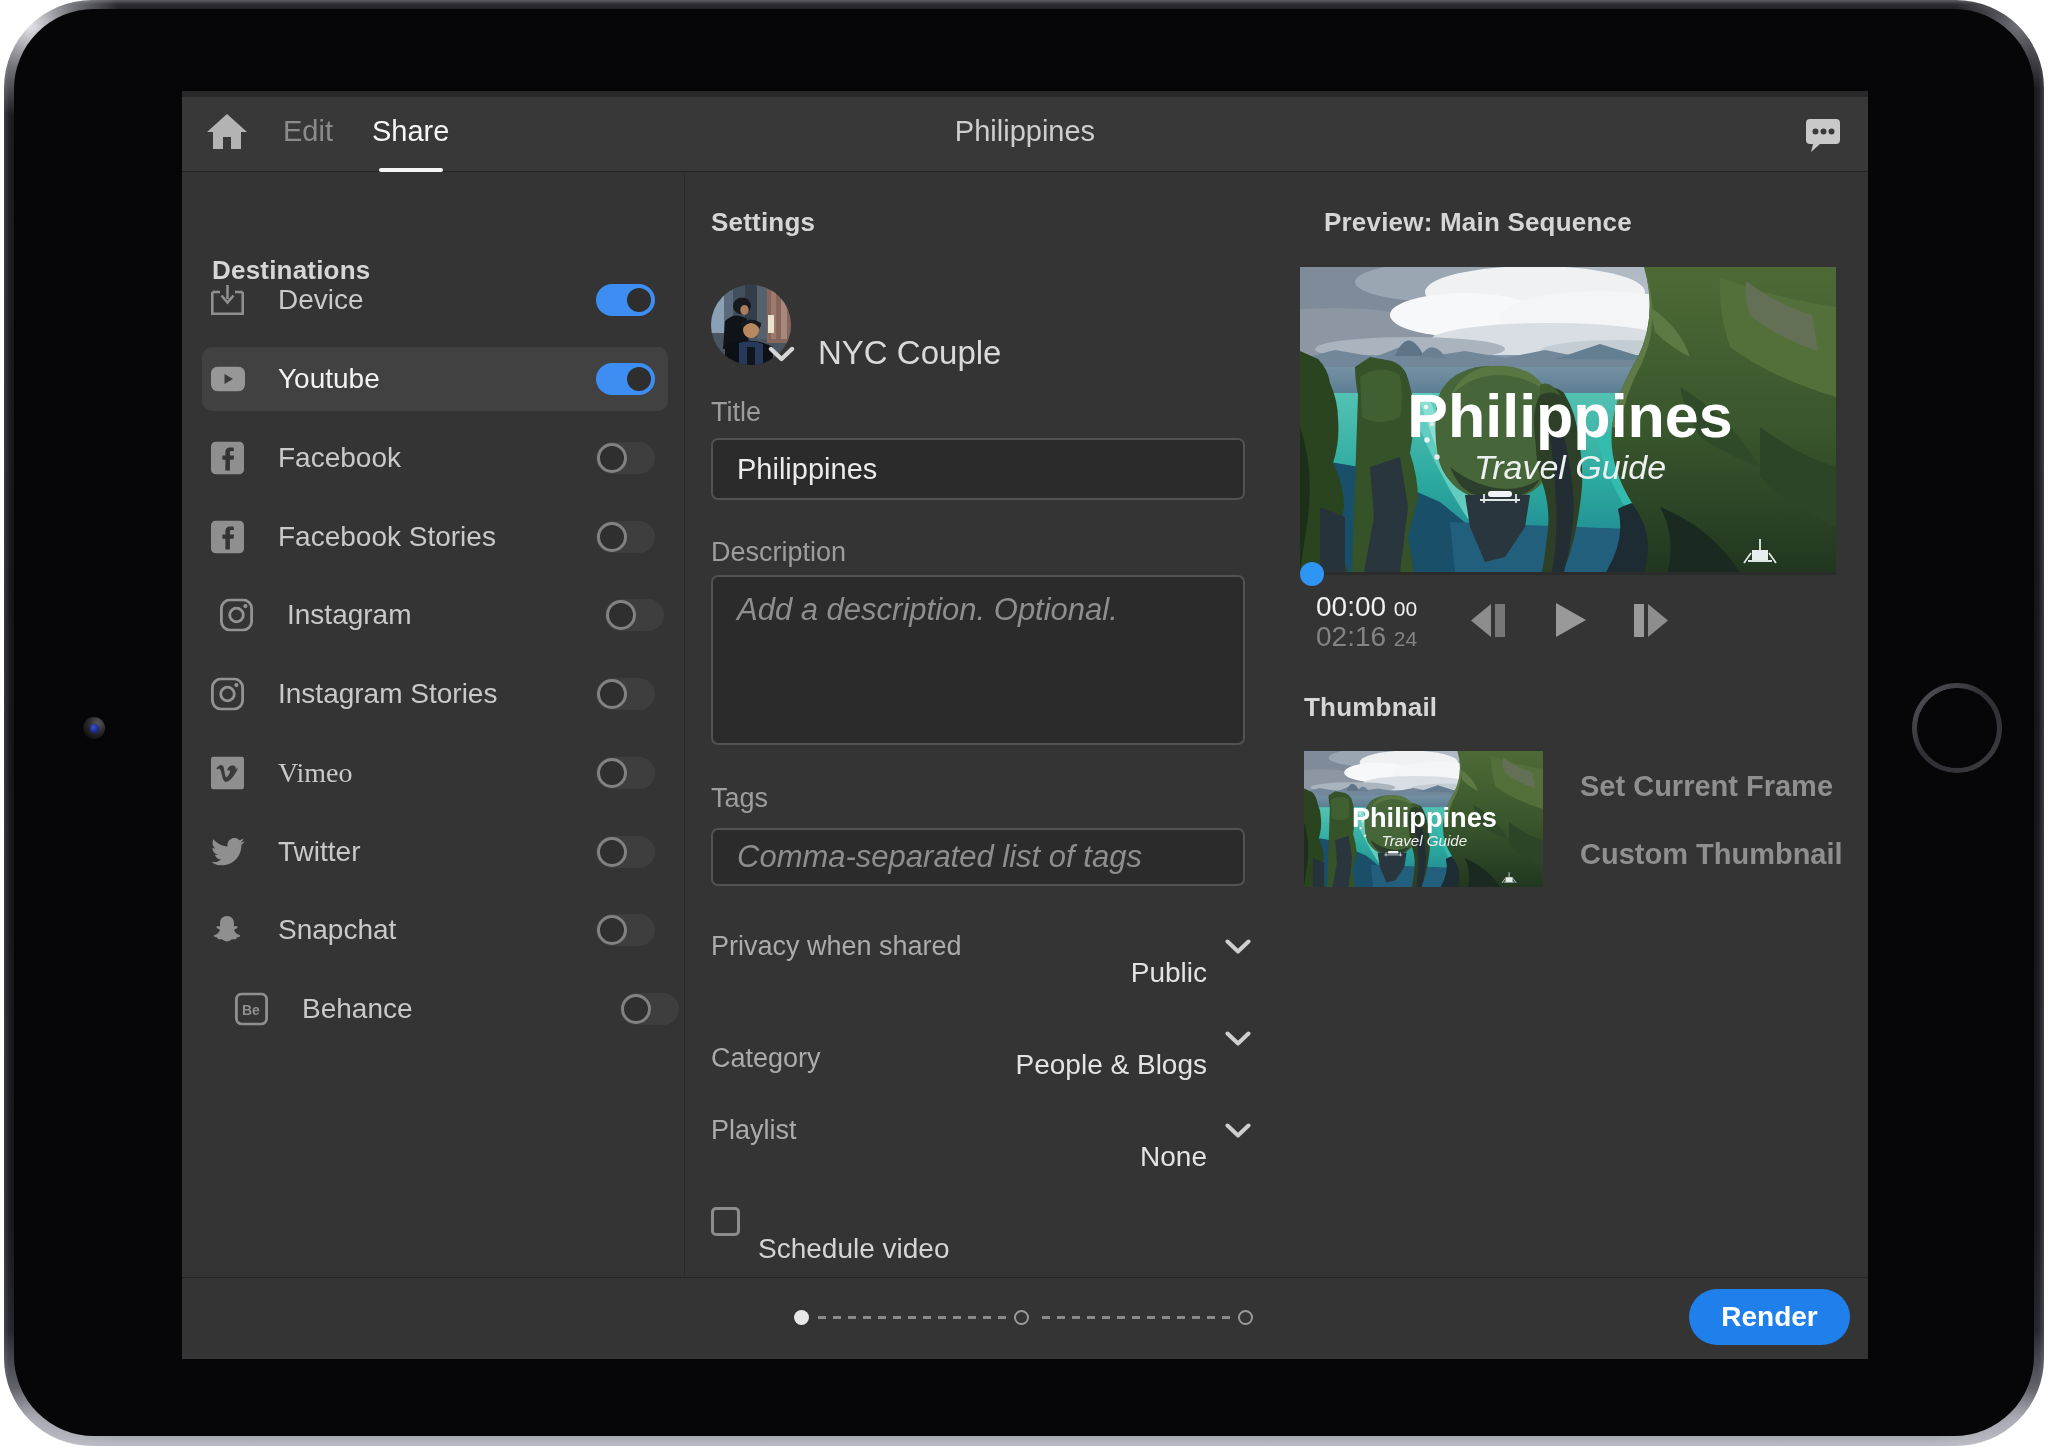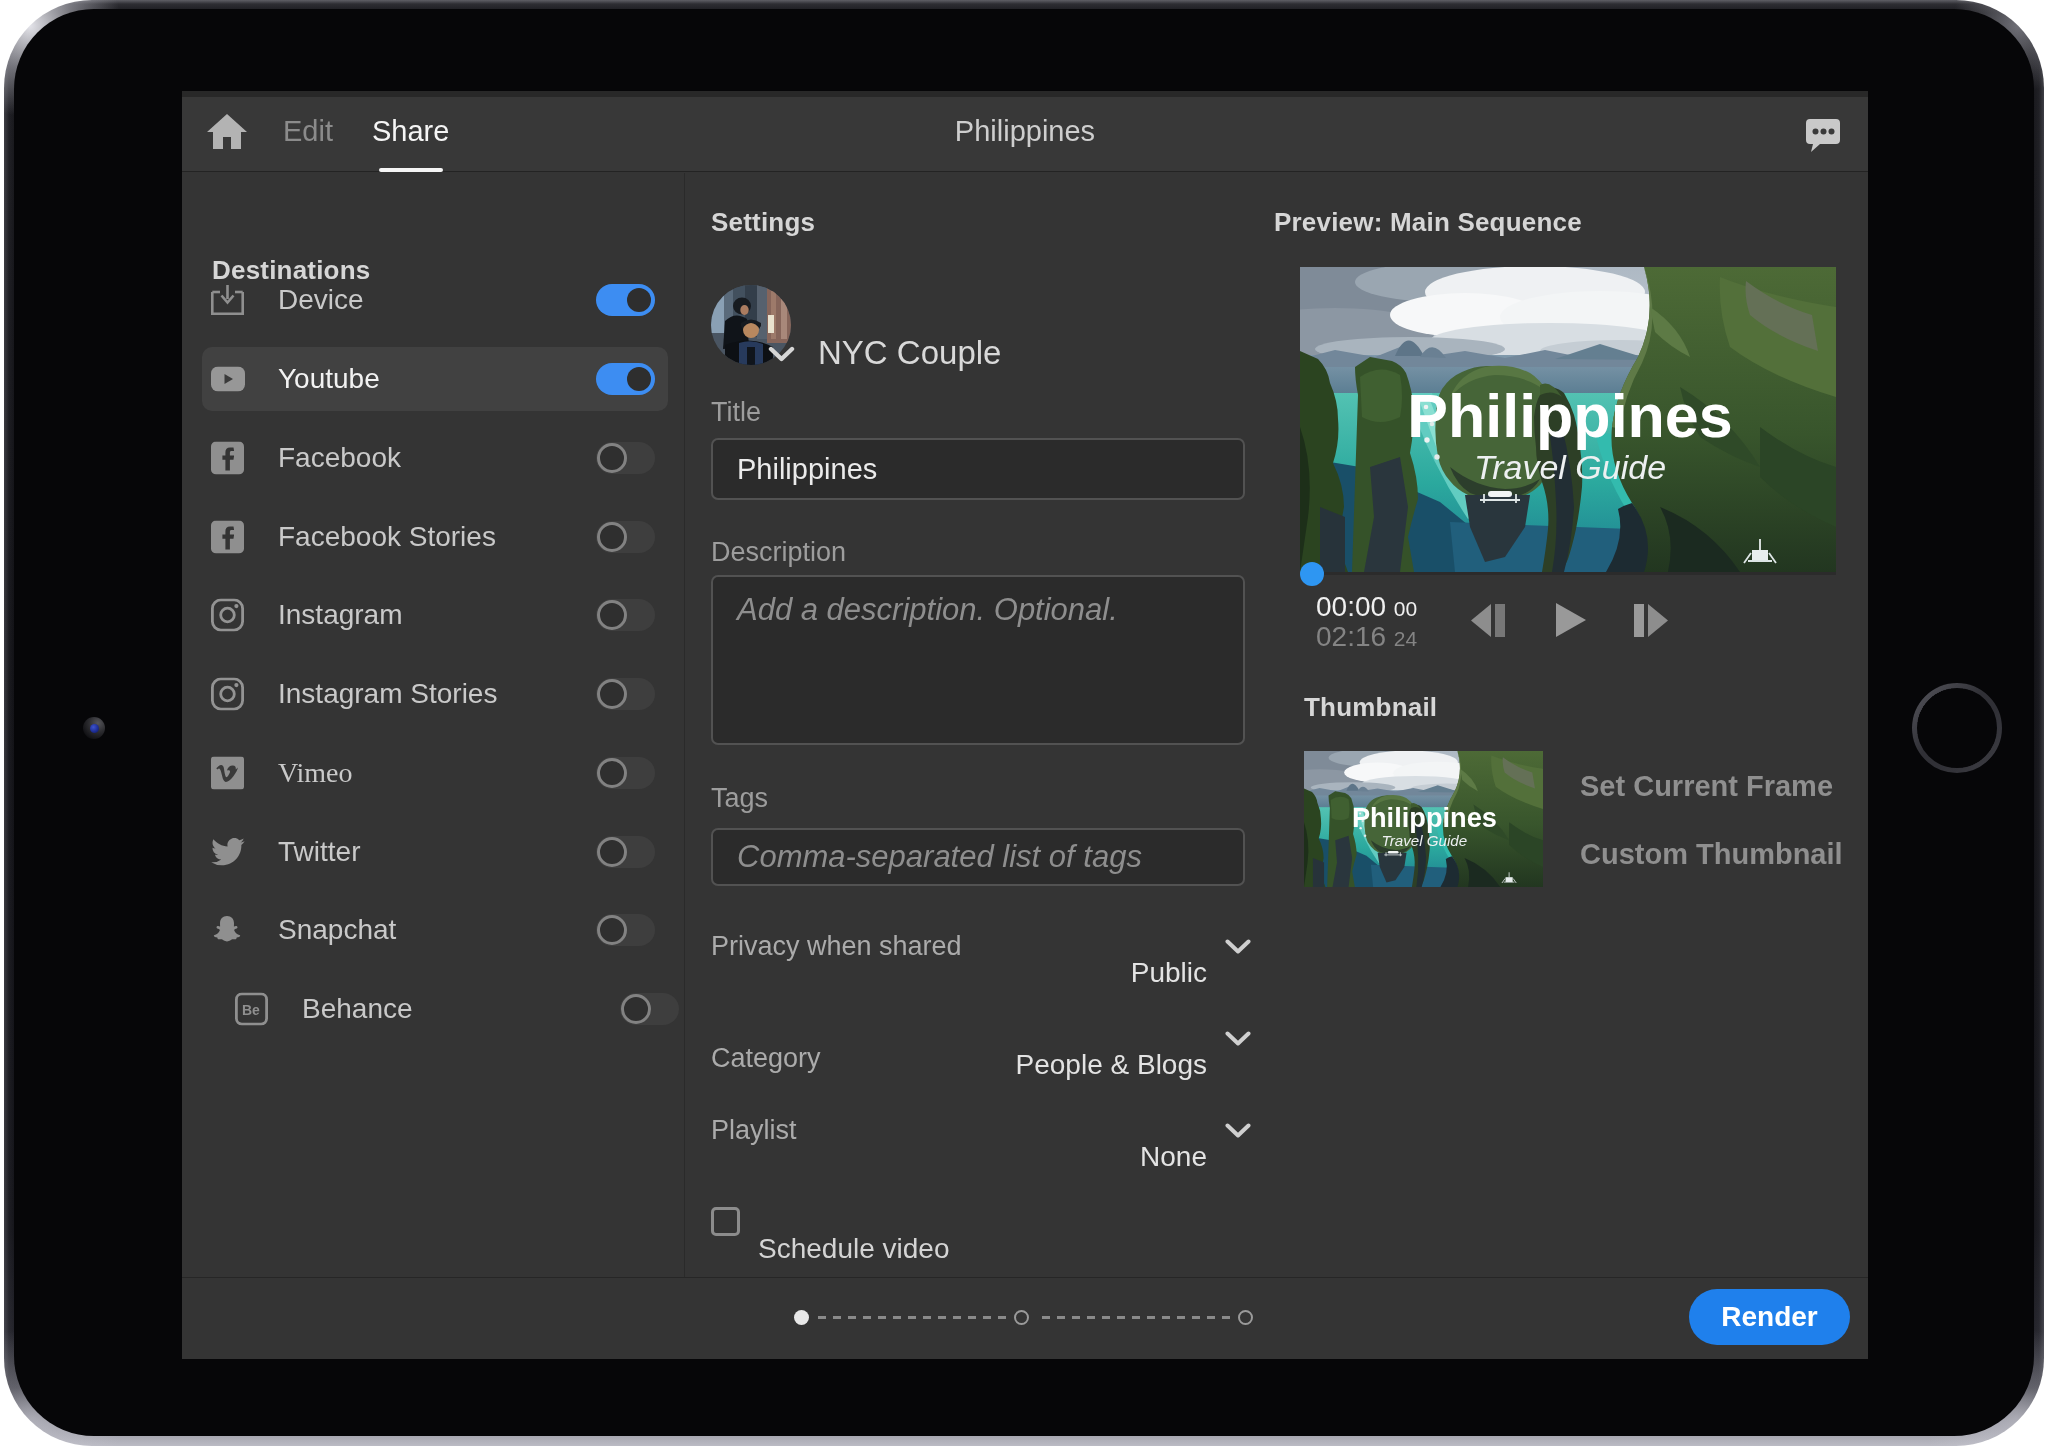--- a/index.html
+++ b/index.html
@@ -139,21 +139,21 @@
       <svg class="rowicon" width="33" height="33" viewBox="0 0 33 33">
         <rect x="0" y="0" width="33" height="33" rx="5" fill="#8f8f8f"></rect>
         <path d="M22.5 6 h-3.5 c-3 0-4.6 1.8-4.6 4.8 V14 h-3 v4.2 h3 V29 h4.5 V18.2 h3.6 l.6-4.2 h-4.2 v-2.6 c0-1.2.5-1.8 1.8-1.8 h2.4 Z" fill="#343434"></path>
       </svg>
       <div class="rowlabel">Facebook Stories</div>
       <div class="toggle off">
           <div class="knob"></div>
         </div>
     </div>
 
-    <div class="row" style="top:484px;">
+    <div class="row" style="top:484px;margin-left:9px;">
       <svg class="rowicon" width="33" height="33" viewBox="0 0 33 33">
         <rect x="1.4" y="1.4" width="30.2" height="30.2" rx="8.5" fill="none" stroke="#939393" stroke-width="2.8"></rect>
         <circle cx="16.5" cy="16.5" r="6.8" fill="none" stroke="#939393" stroke-width="2.8"></circle>
         <circle cx="25.4" cy="7.6" r="2.1" fill="#939393"></circle>
       </svg>
       <div class="rowlabel">Instagram</div>
       <div class="toggle off">
           <div class="knob"></div>
         </div>
     </div>
@@ -269,21 +269,21 @@
 
     <div class="label" style="left:529px;top:1024px;font-size:27px;color:#ababab;">Playlist</div>
     <div class="value" style="left:529px;top:1023px;width:496px;text-align:right;">None</div>
     <svg style="position:absolute;left:1043px;top:1032px;" width="26" height="16" viewBox="0 0 26 16">
       <path d="M2.5 2.5 L13 12.5 L23.5 2.5" fill="none" stroke="#cfcfcf" stroke-width="4" stroke-linecap="round" stroke-linejoin="round"></path>
     </svg>
 
     <div class="checkbox"></div>
     <div class="value" style="left:576px;top:1115px;color:#d4d4d4;">Schedule video</div>
 
-    <div class="h1" style="left:1092px;top:116px;">Preview: Main Sequence</div>
+    <div class="h1" style="left:1142px;top:116px;">Preview: Main Sequence</div>
     <svg width="0" height="0" style="position:absolute;">
       <defs>
       <linearGradient id="skyg" x1="0" y1="0" x2="0" y2="1">
         <stop offset="0" stop-color="#aeb9c4"></stop>
             <stop offset=".45" stop-color="#ccd3d9"></stop>
             <stop offset="1" stop-color="#e2e5e8"></stop>
       </linearGradient>
       <linearGradient id="seag" x1="0" y1="0" x2="0" y2="1">
         <stop offset="0" stop-color="#8099ab"></stop>
             <stop offset="1" stop-color="#5a7d92"></stop>

